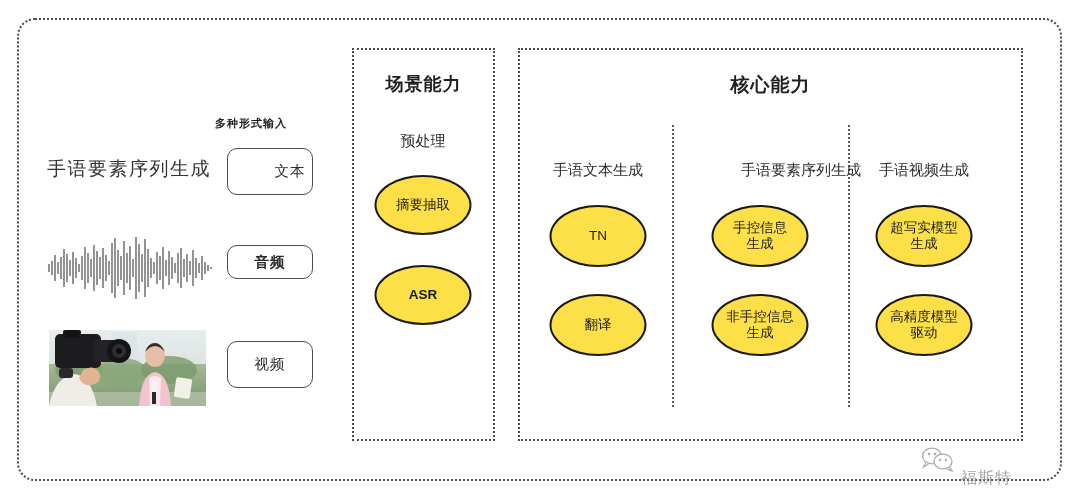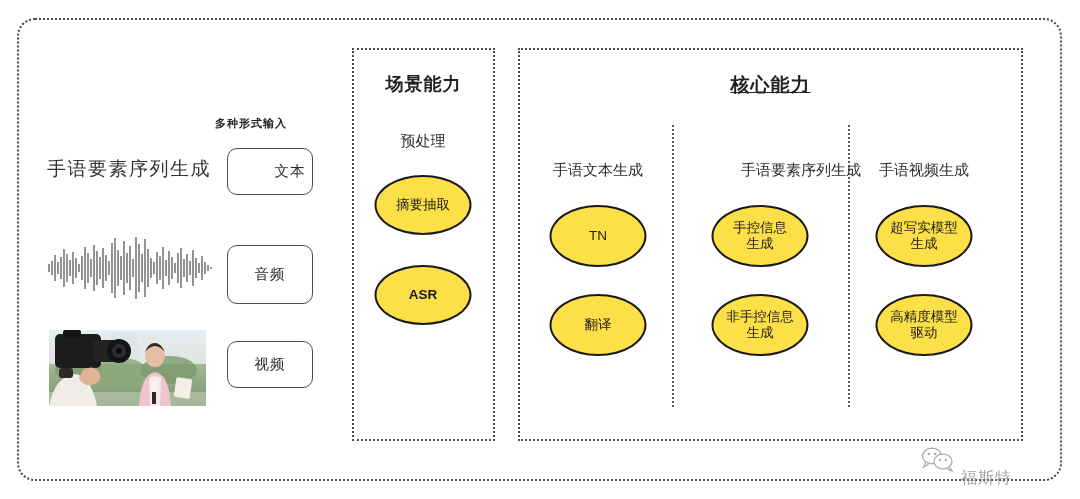--- a/index.html
+++ b/index.html
@@ -59,21 +59,20 @@
   }
   .panel-scene .panel-title {
     top: 22px;
     font-size: 18px;
     letter-spacing: 1px;
   }
   .panel-core .panel-title {
     top: 22px;
     font-size: 19px;
     letter-spacing: 1px;
-    text-decoration: underline;
   }
 
   
   .col-divider {
     position: absolute;
     top: 125px;
     height: 282px;
     border-left: 2px dotted #5a5a5a;
     width: 0;
   }
@@ -290,21 +289,21 @@
       <rect x="44" y="10" width="26" height="22" rx="4" fill="#232326"></rect>
       <circle cx="70" cy="21" r="12" fill="#141417"></circle>
       <circle cx="70" cy="21" r="7" fill="#2d2d32"></circle>
       <circle cx="70" cy="21" r="3" fill="#0b0b0d"></circle>
       <path d="M34 40 q10 -6 16 2 q4 8 -4 12 q-12 4 -16 -6z" fill="#e3b396"></path>
       <rect x="10" y="38" width="14" height="10" rx="3" fill="#2a2a2d"></rect>
     </svg>
   </div>
 
   <div class="pill" style="left:227px; top:148px; width:86px; height:47px;padding-left:40px;">文本</div>
-  <div class="pill" style="left:227px; top:245px; width:86px; height:59px;">音频</div>
+  <div class="pill" style="left:227px; top:245px; width:86px; height:34px;font-weight:bold;">音频</div>
   <div class="pill" style="left:227px; top:341px; width:86px; height:47px;">视频</div>
 
   <div class="panel panel-scene">
     <div class="panel-title">场景能力</div>
   </div>
 
   <div class="col-head" style="left:423px; top:132px;">预处理</div>
 
   <div class="node" style="left:423px; top:175px; width:97px; height:60px;">摘要抽取</div>
   <div class="node" style="left:423px; top:265px; width:97px; height:60px;font-weight:bold;">ASR</div>

